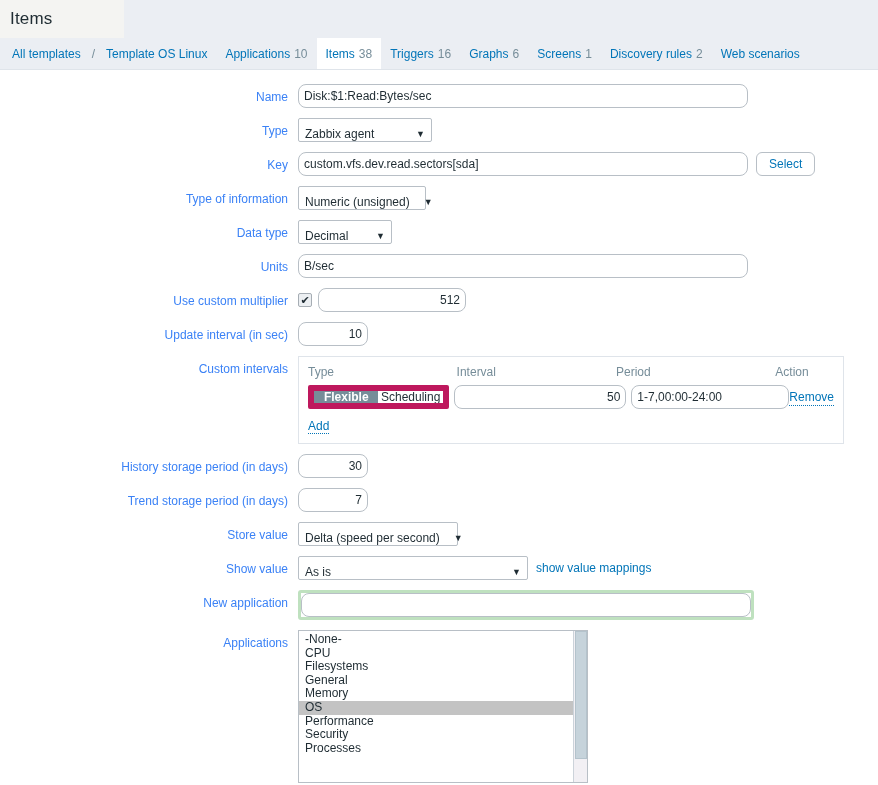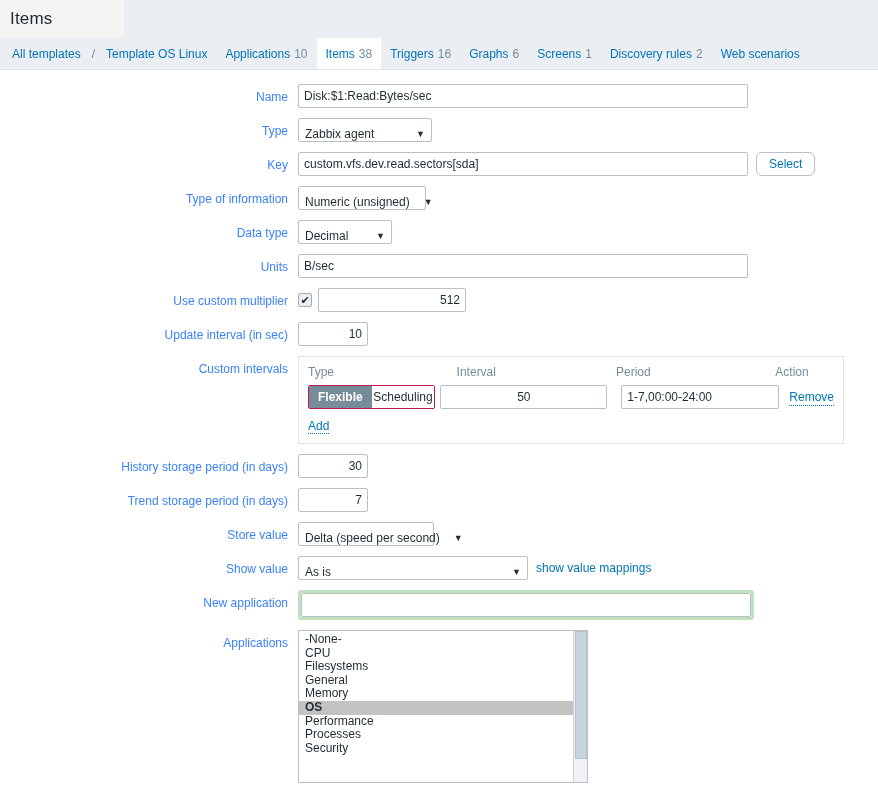--- a/index.html
+++ b/index.html
@@ -103,21 +103,21 @@
   input.txt, .fakeinput {
     height: 24px;
     border: 1px solid #b8bfc6;
     background: #ffffff;
     font-family: "Liberation Sans", sans-serif;
     font-size: 12px;
     color: #1f2c33;
     padding: 0 5px;
     line-height: 22px;
     outline: none;
-    border-radius: 2px;
+    border-radius: 8px;
   }
   input.num { text-align: right; }
 
   .sel {
     height: 24px;
     border: 1px solid #b8bfc6;
     background: #ffffff;
     font-size: 12px;
     color: #1f2c33;
     display: inline-flex;
@@ -191,21 +191,21 @@
   }
   .ci-h1 { width: 152px; }
   .ci-h2 { width: 163px; }
   .ci-h3 { width: 163px; }
   .ci-h4 { width: 60px; }
   .ci-row { display: flex; align-items: center; }
   .toggle {
     display: flex;
     width: 147px;
     height: 24px;
-    border: 1px solid #be185d;
+    border: 6px solid #be185d;
     border-radius: 2px;
     overflow: hidden;
     margin-right: 5px;
   }
   .toggle div {
     flex: 1;
     display: flex;
     align-items: center;
     justify-content: center;
     font-size: 12px;
@@ -249,21 +249,20 @@
     font-size: 12px;
     color: #1f2c33;
     line-height: 13.6px;
     padding: 0 0 0 6px;
     white-space: nowrap;
     cursor: pointer;
   }
   .listbox li.sel-item {
     background: #c3c3c3;
     color: #1f2c33;
-    font-weight: bold;
   }
   .lb-scroll {
     width: 14px;
     background: #f2f0f4;
     border-left: 1px solid #ccd3da;
     position: relative;
   }
   .lb-thumb {
     position: absolute;
     top: 0;
@@ -399,22 +398,22 @@
           <div class="ci-h1">Type</div>
           <div class="ci-h2">Interval</div>
           <div class="ci-h3">Period</div>
           <div class="ci-h4">Action</div>
         </div>
         <div class="ci-row">
           <div class="toggle">
             <div class="on">Flexible</div>
             <div>Scheduling</div>
           </div>
-          <input class="txt num" style="width: 180px; margin-right: 14px; text-align: center;" value="50">
-          <input class="txt" style="width: 158px; margin-right: 10px;" value="1-7,00:00-24:00">
+          <input class="txt num" style="width: 180px; margin-right: 5px;" value="50">
+          <input class="txt" style="width: 158px; margin-right: 0;" value="1-7,00:00-24:00">
           <span class="lnk">Remove</span>
         </div>
         <div class="ci-add">
           <span class="lnk">Add</span>
         </div>
       </div>
     </div>
   </div>
 
   <div class="row">
@@ -427,21 +426,21 @@
   <div class="row">
     <div class="label">Trend storage period (in days)</div>
     <div class="field">
       <input class="txt num" style="width: 70px;" value="7">
     </div>
   </div>
 
   <div class="row">
     <div class="label">Store value</div>
     <div class="field">
-      <div class="sel" style="width:136px;">
+      <div class="sel" style="width:160px;">
         <span>Delta (speed per second)</span>
         <span class="caret">▼</span>
       </div>
     </div>
   </div>
 
   <div class="row">
     <div class="label">Show value</div>
     <div class="field">
       <div class="sel" style="width:230px;">
@@ -466,22 +465,22 @@
     <div class="field">
       <div class="listbox">
         <ul>
           <li>-None-</li>
           <li>CPU</li>
           <li>Filesystems</li>
           <li>General</li>
           <li>Memory</li>
           <li class="sel-item">OS</li>
           <li>Performance</li>
+          <li>Security</li>
           <li>Processes</li>
-          <li>Security</li>
         </ul>
         <div class="lb-scroll">
           <div class="lb-thumb"></div>
         </div>
       </div>
     </div>
   </div>
 
 </div>
 

